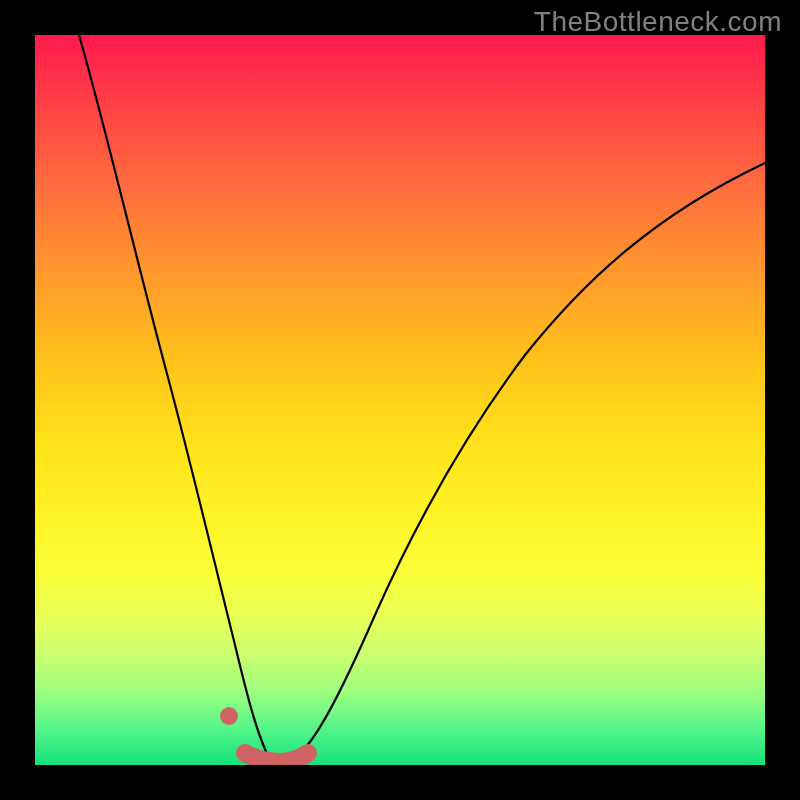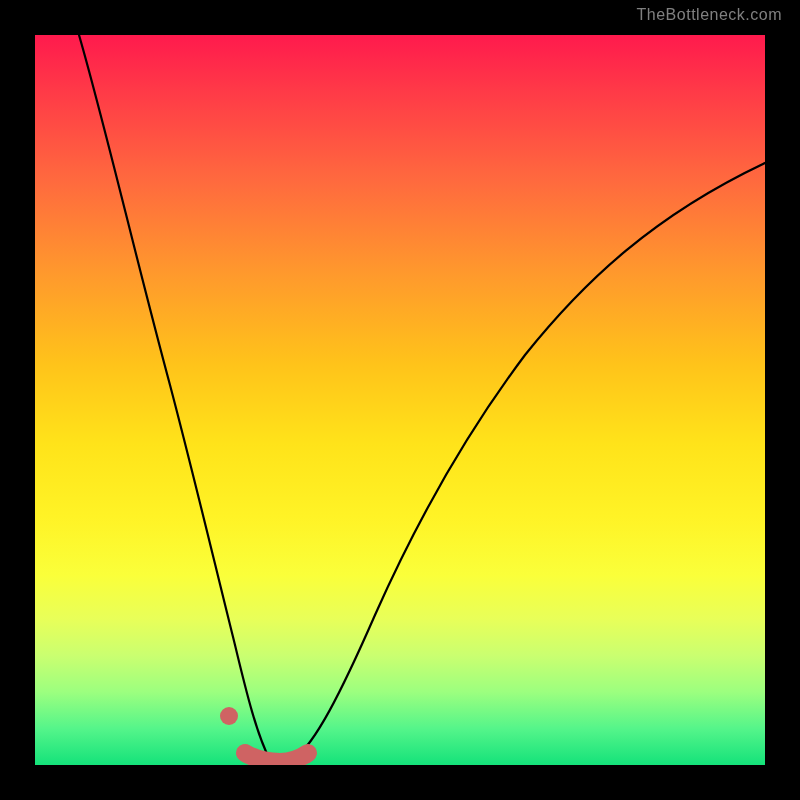--- a/index.html
+++ b/index.html
@@ -41,21 +41,21 @@
       #55f58a 95%,
       #14e27a 100%
     );
   }
 
   .watermark {
     position: absolute;
     top: 6px;
     right: 18px;
     color: #808080;
-    font-size: 16px;
+    font-size: 28px;
     font-weight: 400;
     letter-spacing: 0.5px;
     pointer-events: none;
     text-align: center;
   }
 
   svg.overlay {
     position: absolute;
     left: 35px;
     top: 35px;

